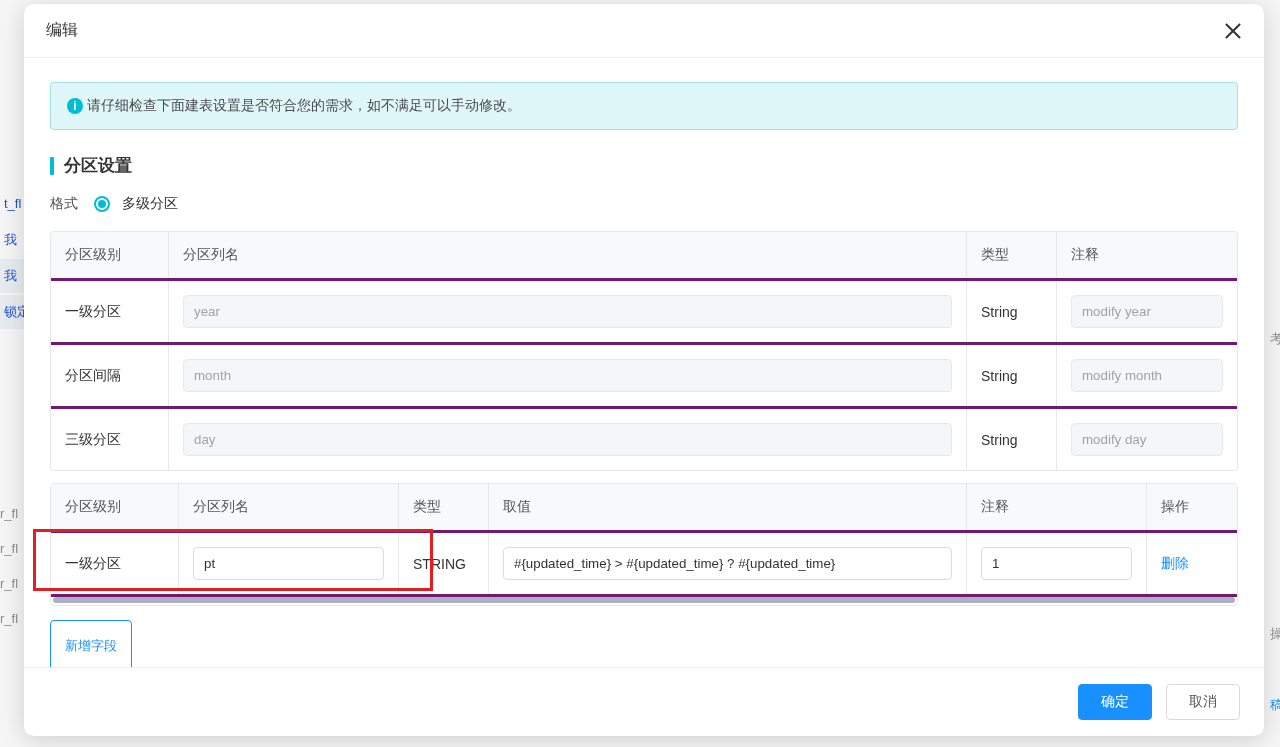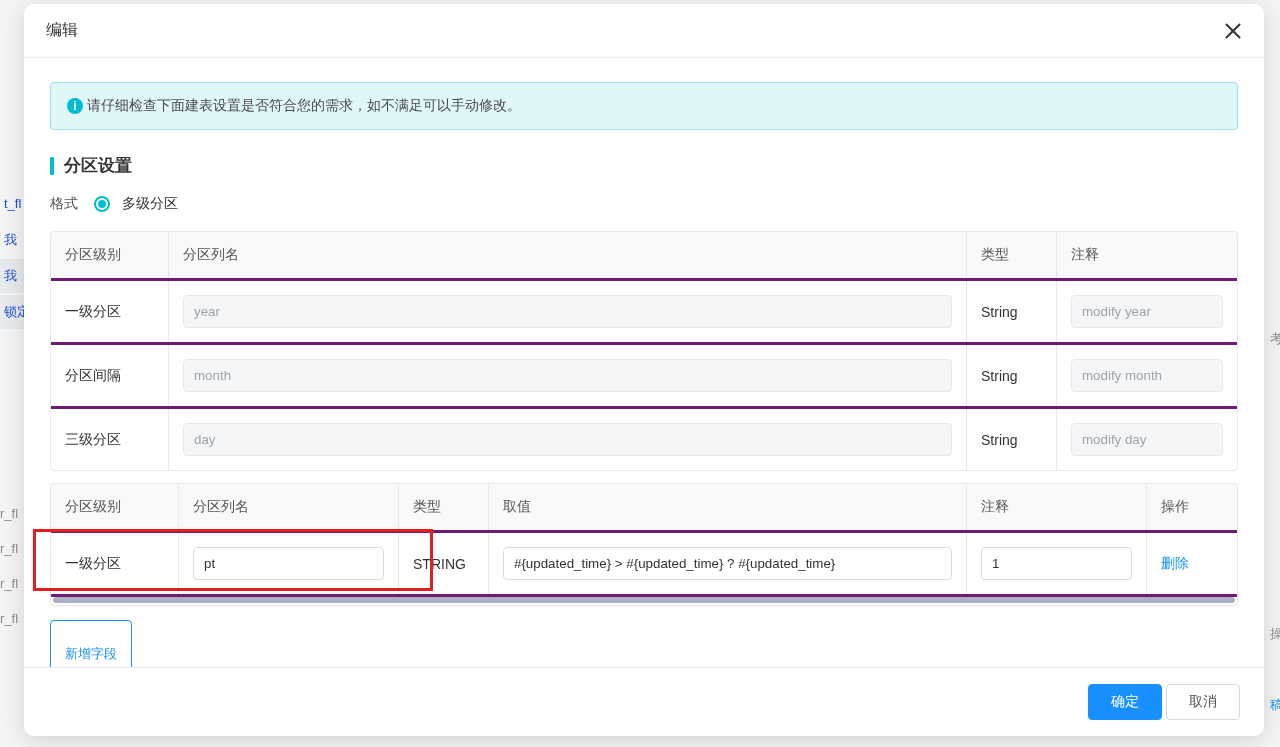--- a/index.html
+++ b/index.html
@@ -192,32 +192,32 @@
       left: -18px;
       top: -4px;
       width: 400px;
       height: 62px;
       border: 3px solid #e02020;
       pointer-events: none;
     }
     .add-btn {
       margin-top: 14px;
       display: inline-block;
-      padding: 24px 14px;
+      padding: 16px 14px;
       border: 1px solid #1890ff;
       color: #1890ff;
       border-radius: 4px;
       cursor: pointer;
       font-size: 13px;
     }
     .modal-footer {
       padding: 16px 24px;
       display: flex;
       justify-content: flex-end;
-      gap: 4px;
+      gap: 14px;
       border-top: 1px solid #eceff2;
     }
     .btn {
       padding: 8px 22px;
       border-radius: 4px;
       cursor: pointer;
       font-size: 14px;
     }
     .btn-primary { background: #1890ff; color: #fff; border: 1px solid #1890ff; }
     .btn-default { background: #fff; color: #555; border: 1px solid #d9d9d9; }

